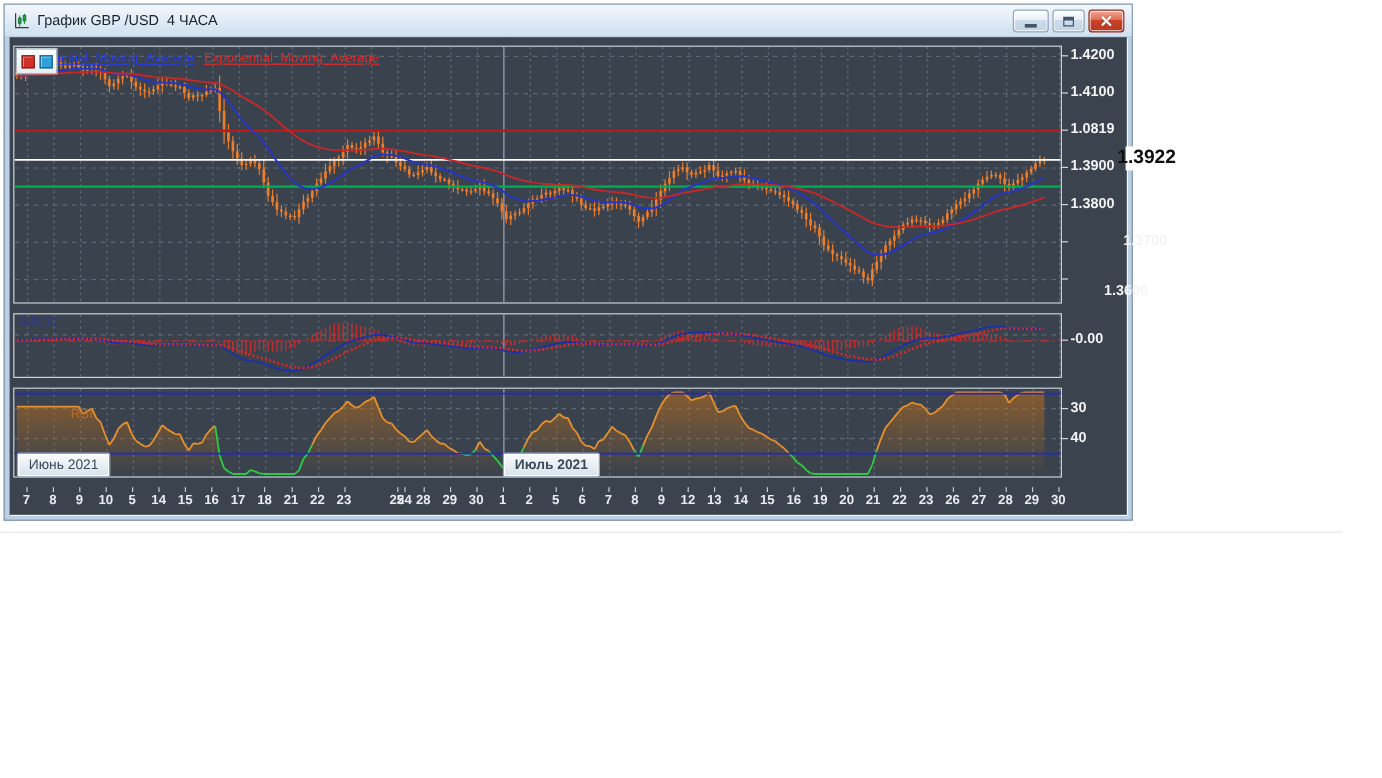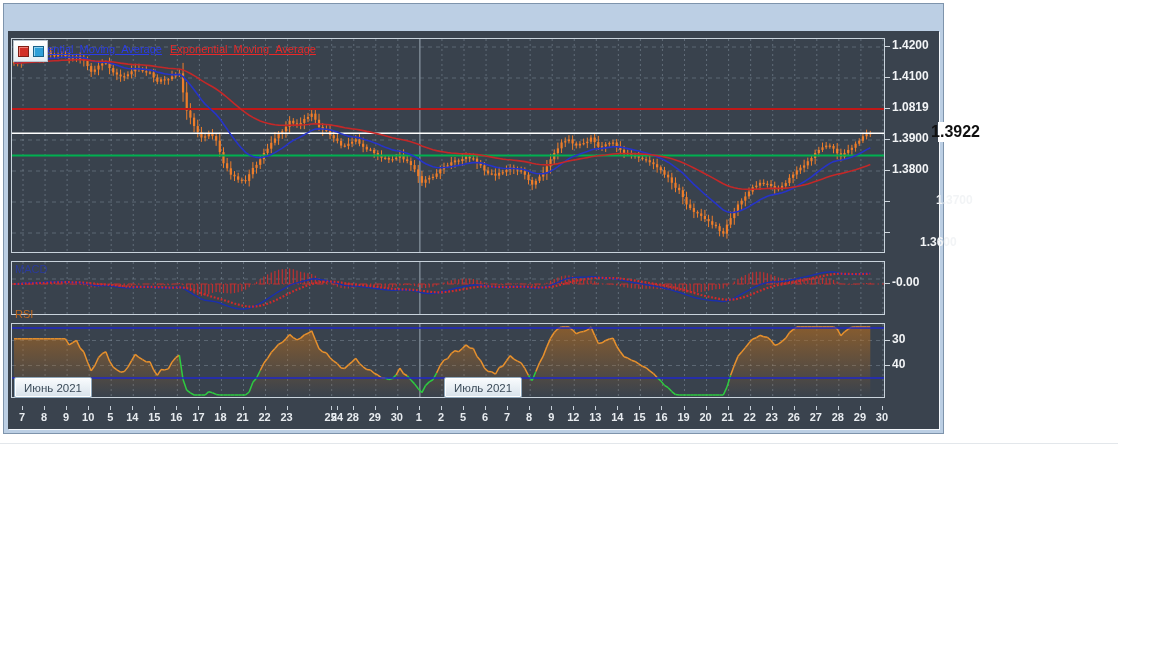--- a/index.html
+++ b/index.html
@@ -38,40 +38,63 @@
   .leg-blue{color:#2A3CE8;}
   .leg-red{color:#E82828;}
   .chipbox{position:absolute;left:5px;top:9px;width:35px;height:22px;z-index:4;
            background:linear-gradient(#FFFFFF,#E6EDF3);border:1px solid #B8C4CE;box-sizing:border-box;
            display:flex;align-items:center;justify-content:center;gap:4px;}
   .chip{width:11px;height:11px;box-sizing:border-box;cursor:pointer;}
   .chip.red{background:#D23028;border:1px solid #7E1E16;box-shadow:inset 1px 1px 0 #F08078;}
   .chip.blue{background:#2E9FD8;border:1px solid #176088;box-shadow:inset 1px 1px 0 #8ED0F0;}
   .plabel{position:absolute;font-size:11px;z-index:3;}
   .macdlbl{left:7px;top:232px;color:#2A3A9C;}
-  .rsilbl{left:7px;top:277px;color:#C06A20;}
+  .rsilbl{left:7px;top:308px;color:#C06A20;padding-left:44px;}
   .ylabel{position:absolute;left:884px;font-size:12px;font-weight:bold;color:#F2F4F6;z-index:2;white-space:nowrap;}
   .ytick{position:absolute;left:876px;width:6px;height:1px;background:#CFD6DD;z-index:2;}
   .curprice{position:absolute;left:930px;top:91px;width:35px;height:20px;background:#FFFFFF;color:#101010;
             font-size:16px;font-weight:600;display:flex;align-items:center;justify-content:center;z-index:5;}
   #xaxis{position:absolute;left:0;top:374px;width:931px;height:22px;}
   .xlab{position:absolute;top:6px;width:22px;text-align:center;font-size:11px;font-weight:bold;color:#E8ECF0;}
   .xlab::before{content:"";position:absolute;left:50%;top:-5px;width:1px;height:4px;background:#C6CFD8;}
   .badge{position:absolute;top:346px;height:19px;padding:0 9px;display:flex;align-items:center;z-index:6;
          background:linear-gradient(#FAFCFE,#D7E2EB);border:1px solid #8FA8BC;border-radius:2px;
          box-shadow:inset 0 0 0 1px #FFFFFF;color:#3A4A58;font-size:11.5px;cursor:pointer;white-space:nowrap;}
   .badge.june{left:6px;}
-  .badge.july{left:436px;}
+  .badge.july{left:411px;font-weight:bold;}
   .faintline{position:absolute;left:0;top:443px;width:1118px;height:1px;background:#E3E7EB;}
 </style>
 </head>
 <body>
 <div id="stage">
 
   <div class="window">
+    <div class="titlebar">
+      <span class="ticon">
+        <svg width="15" height="15" viewBox="0 0 15 15">
+          <path d="M2 1 V13 H13" stroke="#3A3A3A" fill="none" stroke-width="1"></path>
+          <line x1="5.4" y1="3" x2="5.4" y2="12" stroke="#1E9E40" stroke-width="1"></line>
+          <rect x="4.2" y="5" width="2.4" height="4.5" fill="#1E9E40" stroke="#116028" stroke-width="0.5"></rect>
+          <line x1="9.4" y1="1.5" x2="9.4" y2="10" stroke="#1E9E40" stroke-width="1"></line>
+          <rect x="8.2" y="3" width="2.4" height="4.5" fill="#1E9E40" stroke="#116028" stroke-width="0.5"></rect>
+        </svg>
+      </span>
+      <span class="ttext">График GBP /USD  4 ЧАСА</span>
+      <span class="winbtns">
+        <span class="wbtn">
+            <i class="glyph-min"></i>
+          </span>
+        <span class="wbtn mid">
+            <i class="glyph-max"></i>
+          </span>
+        <span class="wbtn close">
+            <i class="glyph-x"></i>
+          </span>
+      </span>
+    </div>
 
     <div class="client" id="client">
       <div class="panel" id="panel-main"><svg width="872" height="213">
             <g>
               <line x1="11" y1="0" x2="11" y2="213" stroke="#8795A3" stroke-width="1" stroke-dasharray="2,3" opacity="0.5"></line>
               <line x1="33.05" y1="0" x2="33.05" y2="213" stroke="#8795A3" stroke-width="1" stroke-dasharray="2,3" opacity="0.5"></line>
               <line x1="55.1" y1="0" x2="55.1" y2="213" stroke="#8795A3" stroke-width="1" stroke-dasharray="2,3" opacity="0.5"></line>
               <line x1="77.15" y1="0" x2="77.15" y2="213" stroke="#8795A3" stroke-width="1" stroke-dasharray="2,3" opacity="0.5"></line>
               <line x1="99.2" y1="0" x2="99.2" y2="213" stroke="#8795A3" stroke-width="1" stroke-dasharray="2,3" opacity="0.5"></line>
               <line x1="121.25" y1="0" x2="121.25" y2="213" stroke="#8795A3" stroke-width="1" stroke-dasharray="2,3" opacity="0.5"></line>

